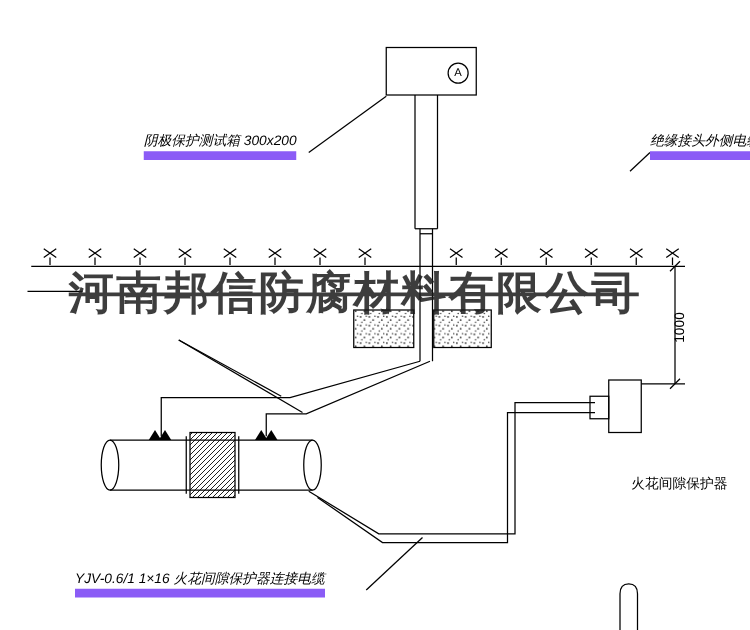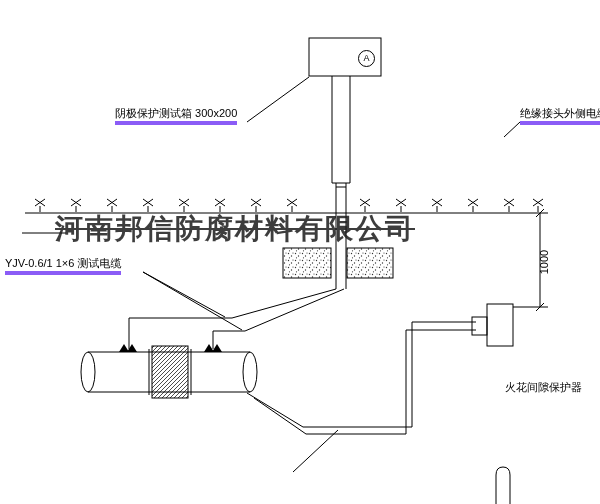--- a/index.html
+++ b/index.html
@@ -1,21 +1,21 @@
 <!DOCTYPE html>
 <html><head>
 <meta charset="utf-8">
 <style>
   html,body{margin:0;padding:0;background:#fff;}
   #stage{position:relative;width:600px;height:504px;background:#fff;overflow:hidden;
          font-family:"Liberation Sans",sans-serif;color:#000;}
   #linework{position:absolute;left:0;top:0;}
   .cad-label{position:absolute;font-size:11px;line-height:13px;white-space:nowrap;color:#000;}
-  .underlined{border-bottom:4px solid #8b5cf6;padding-bottom:1px;}
-  #watermark{position:absolute;left:55px;top:210px;font-size:28px;letter-spacing:2px;
+  .underlined{border-bottom:7px solid #8b5cf6;padding-bottom:1px;font-style:italic;}
+  #watermark{position:absolute;left:55px;top:210px;font-size:36px;letter-spacing:2px;
              font-weight:700;white-space:nowrap;color:#1c1c1c;opacity:.85;
              text-decoration:line-through;font-family:"Liberation Serif",serif;}
   #ammeter{position:absolute;left:358px;top:50px;width:15px;height:15px;border:1px solid #000;
            border-radius:50%;font-size:9px;line-height:15px;text-align:center;}
   #dim-1000{position:absolute;left:515px;top:255px;width:60px;height:14px;font-size:11px;
             text-align:center;transform:rotate(-90deg);transform-origin:center;}
 </style>
 </head>
 <body>
 
@@ -131,22 +131,22 @@
       <path d="M496,504 L496,475 Q496,467 503,467 Q510,467 510,475 L510,504"></path>
     </g>
   </svg>
 
   <div id="ammeter">A</div>
 
   <div class="cad-label underlined" style="left:115px;top:107px;">阴极保护测试箱 300x200</div>
 
   <div class="cad-label underlined" style="left:520px;top:107px;">绝缘接头外侧电缆</div>
 
-  <div class="cad-label underlined" style="left:5px;top:257px;">YJV-0.6/1  1×6  测试电缆</div>
 
   <div class="cad-label" style="left:505px;top:381px;">火花间隙保护器</div>
 
+  <div class="cad-label underlined" style="left:60px;top:457px;">YJV-0.6/1  1×16  火花间隙保护器连接电缆</div>
 
   <div id="dim-1000" class="cad-label">1000</div>
 
   <div id="watermark">河南邦信防腐材料有限公司</div>
 
 </div>
 
 </body></html>

